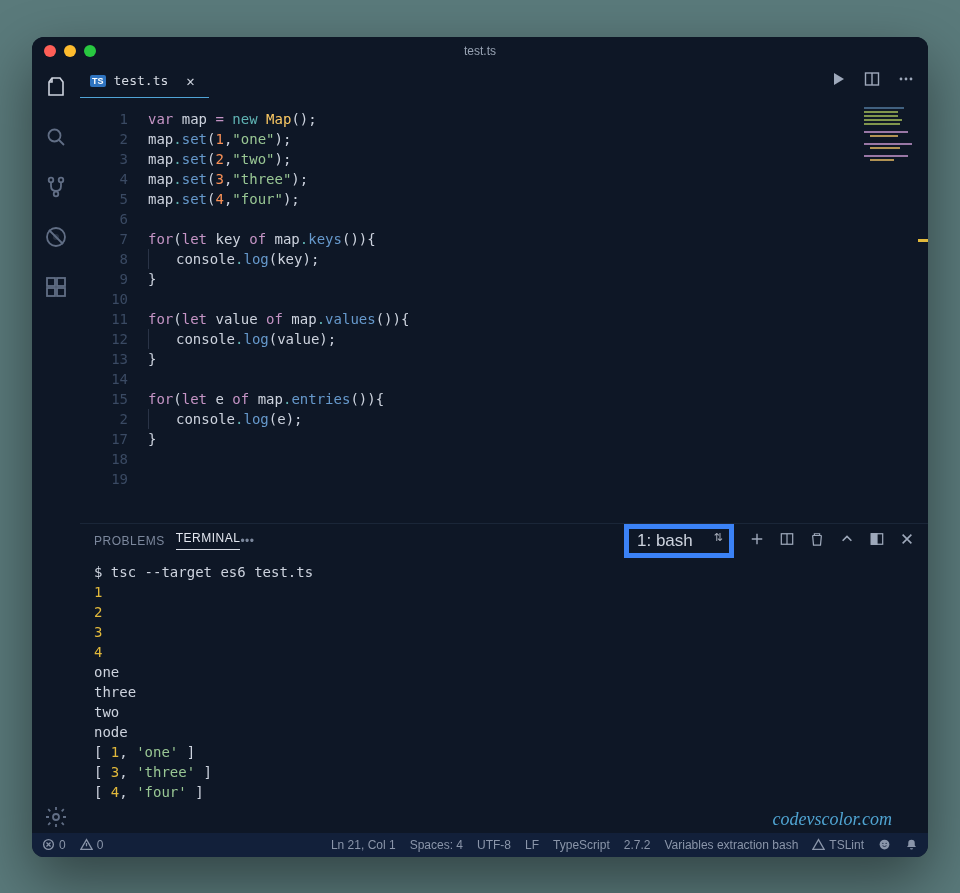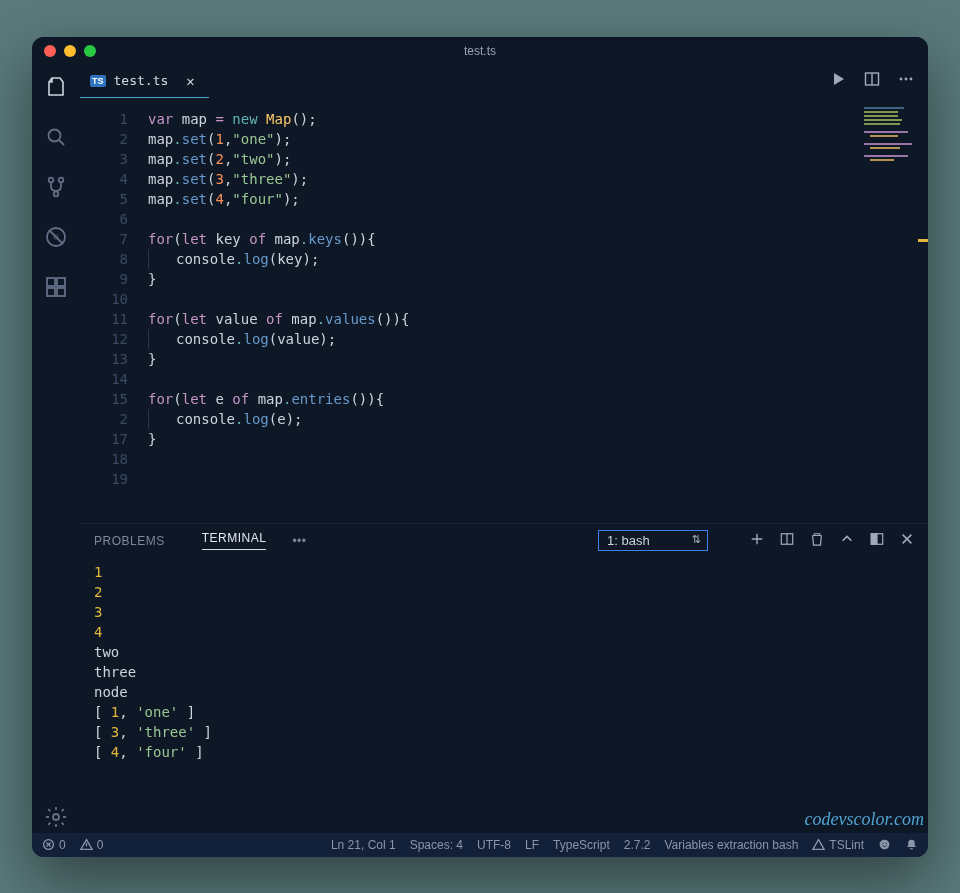--- a/index.html
+++ b/index.html
@@ -127,46 +127,46 @@
     width: 10px; height: 3px; background: #e2b93b;
   }
   
   .panel {
     height: 310px; border-top: 1px solid #1a2638;
     display: flex; flex-direction: column;
     background: #0e1726;
   }
   .panel-tabs {
     display: flex; align-items: center; height: 34px;
-    padding: 0 14px; gap: 26px; color: #7b879c; font-size: 12px;
+    padding: 0 14px; color: #7b879c; font-size: 12px;
     font-family: -apple-system, sans-serif;
   }
   .panel-tab { cursor: pointer; letter-spacing: .5px; }
   .panel-tab.active { color: #e3e7ef; border-bottom: 1px solid #d6dbe4; padding-bottom: 4px; margin-left: 11px; }
   .panel-tabs .pt-spacer { flex: 1; }
   .term-select {
-    background: #0e1726; color: #cdd3de; border: 1px solid #3b82f6;
-    font-size: 13px; padding: 2px 24px 2px 8px; position: relative;
+    background: #0e1726; color: #cdd3de; border: 5px solid #3b82f6;
+    font-size: 17px; padding: 2px 24px 2px 8px; position: relative;
     font-family: -apple-system, sans-serif; min-width: 110px;
   }
   .term-select::after {
     content: "⇅"; position: absolute; right: 6px; top: 2px; font-size: 11px; opacity: .8;
   }
   .panel-actions { display: flex; align-items: center; gap: 16px; color: #9ea9bb; margin-left: 16px; }
   .panel-actions svg { width: 14px; height: 14px; }
   .terminal {
     flex: 1; padding: 4px 14px 8px 14px;
     font-size: 14px; line-height: 20px;
     color: #cdd3de; overflow: hidden; position: relative;
   }
   .terminal .t-line { white-space: pre; }
   .t-yellow { color: #e2b93b; }
   .t-str { color: #99c794; }
   .watermark {
-    position: absolute; right: 4px; bottom: 4px;
+    position: absolute; right: 36px; bottom: 4px;
     color: #4fa3d1; font-style: italic; font-size: 18px;
     font-family: 'Brush Script MT', cursive;
   }
   
   .statusbar {
     height: 24px; background: #12203a;
     display: flex; align-items: center;
     color: #8a95a9; font-size: 12px;
     padding: 0 10px; gap: 14px;
     font-family: -apple-system, sans-serif;
@@ -312,26 +312,28 @@
             <span><svg viewBox="0 0 16 16" fill="none" stroke="currentColor" stroke-width="1.4">
                   <rect x="1.5" y="2" width="13" height="12"></rect>
                   <rect x="1.5" y="2" width="6.5" height="12" fill="currentColor"></rect>
                 </svg></span>
             <span><svg viewBox="0 0 16 16" stroke="currentColor" stroke-width="1.8">
                   <path d="m3 3 10 10M13 3 3 13"></path>
                 </svg></span>
           </div>
         </div>
         <div class="terminal" id="terminal">
+          <div class="t-line">$ tsc --target es6 test.ts</div>
             <div class="t-line"><span class="t-yellow">1</span></div>
             <div class="t-line"><span class="t-yellow">2</span></div>
             <div class="t-line"><span class="t-yellow">3</span></div>
             <div class="t-line"><span class="t-yellow">4</span></div>
+            <div class="t-line">one</div>
+            <div class="t-line">three</div>
             <div class="t-line">two</div>
-            <div class="t-line">three</div>
             <div class="t-line">node</div>
             <div class="t-line">[ <span class="t-yellow">1</span>, <span class="t-str">'one'</span> ]</div>
             <div class="t-line">[ <span class="t-yellow">3</span>, <span class="t-str">'three'</span> ]</div>
             <div class="t-line">[ <span class="t-yellow">4</span>, <span class="t-str">'four'</span> ]</div>
             <div class="watermark">codevscolor.com</div>
         </div>
       </div>
     </div>
   </div>
 

